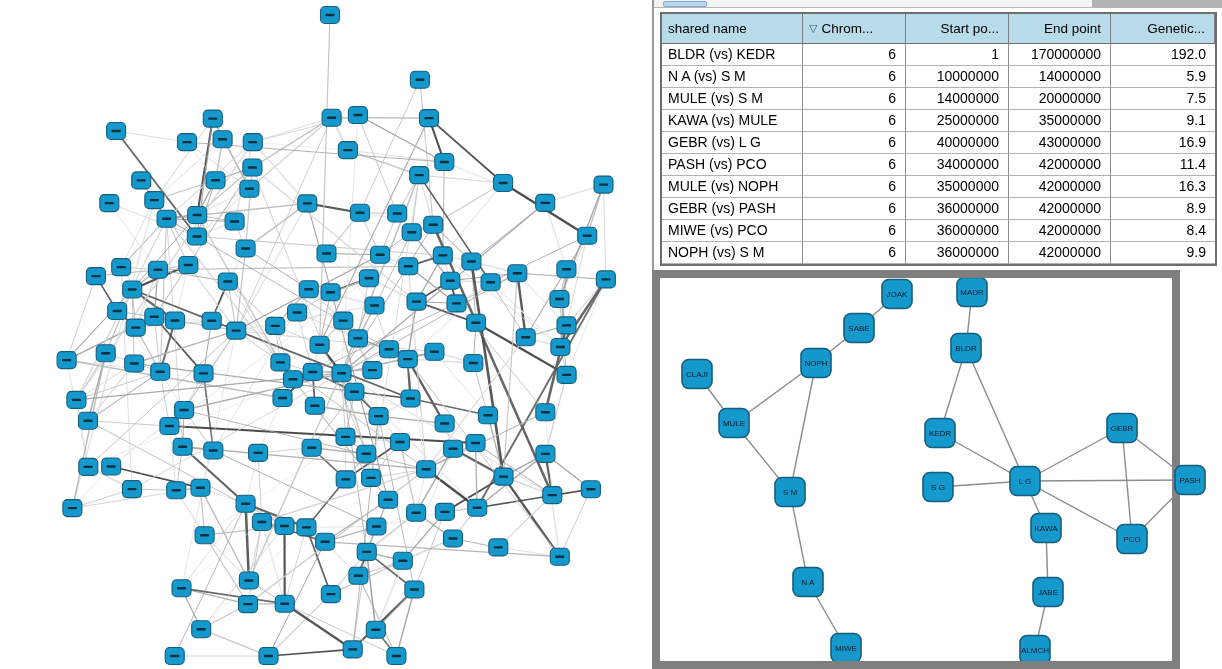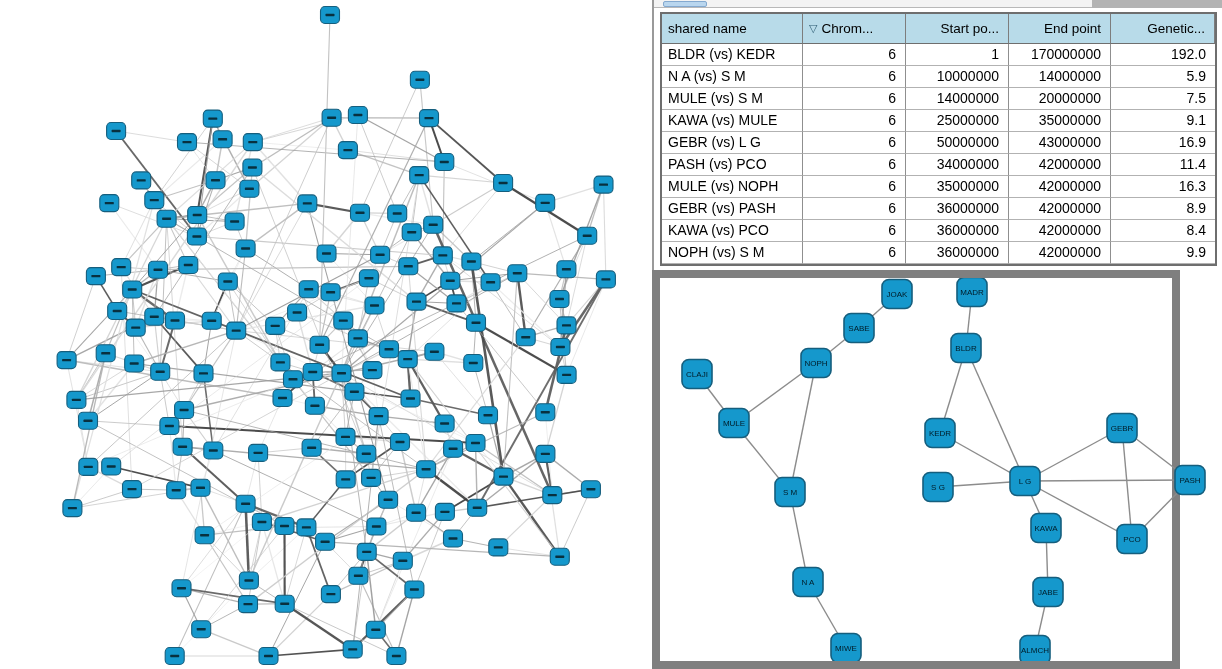--- a/index.html
+++ b/index.html
@@ -1136,21 +1136,21 @@
         <div class="trow">
           <div class="tcell first">KAWA (vs) MULE</div>
           <div class="tcell">6</div>
           <div class="tcell">25000000</div>
           <div class="tcell">35000000</div>
           <div class="tcell last">9.1</div>
         </div>
         <div class="trow">
           <div class="tcell first">GEBR (vs) L G</div>
           <div class="tcell">6</div>
-          <div class="tcell">50000000</div>
+          <div class="tcell">40000000</div>
           <div class="tcell">43000000</div>
           <div class="tcell last">16.9</div>
         </div>
         <div class="trow">
           <div class="tcell first">PASH (vs) PCO</div>
           <div class="tcell">6</div>
           <div class="tcell">34000000</div>
           <div class="tcell">42000000</div>
           <div class="tcell last">11.4</div>
         </div>
@@ -1162,21 +1162,21 @@
           <div class="tcell last">16.3</div>
         </div>
         <div class="trow">
           <div class="tcell first">GEBR (vs) PASH</div>
           <div class="tcell">6</div>
           <div class="tcell">36000000</div>
           <div class="tcell">42000000</div>
           <div class="tcell last">8.9</div>
         </div>
         <div class="trow">
-          <div class="tcell first">KAWA (vs) PCO</div>
+          <div class="tcell first">MIWE (vs) PCO</div>
           <div class="tcell">6</div>
           <div class="tcell">36000000</div>
           <div class="tcell">42000000</div>
           <div class="tcell last">8.4</div>
         </div>
         <div class="trow">
           <div class="tcell first">NOPH (vs) S M</div>
           <div class="tcell">6</div>
           <div class="tcell">36000000</div>
           <div class="tcell">42000000</div>

